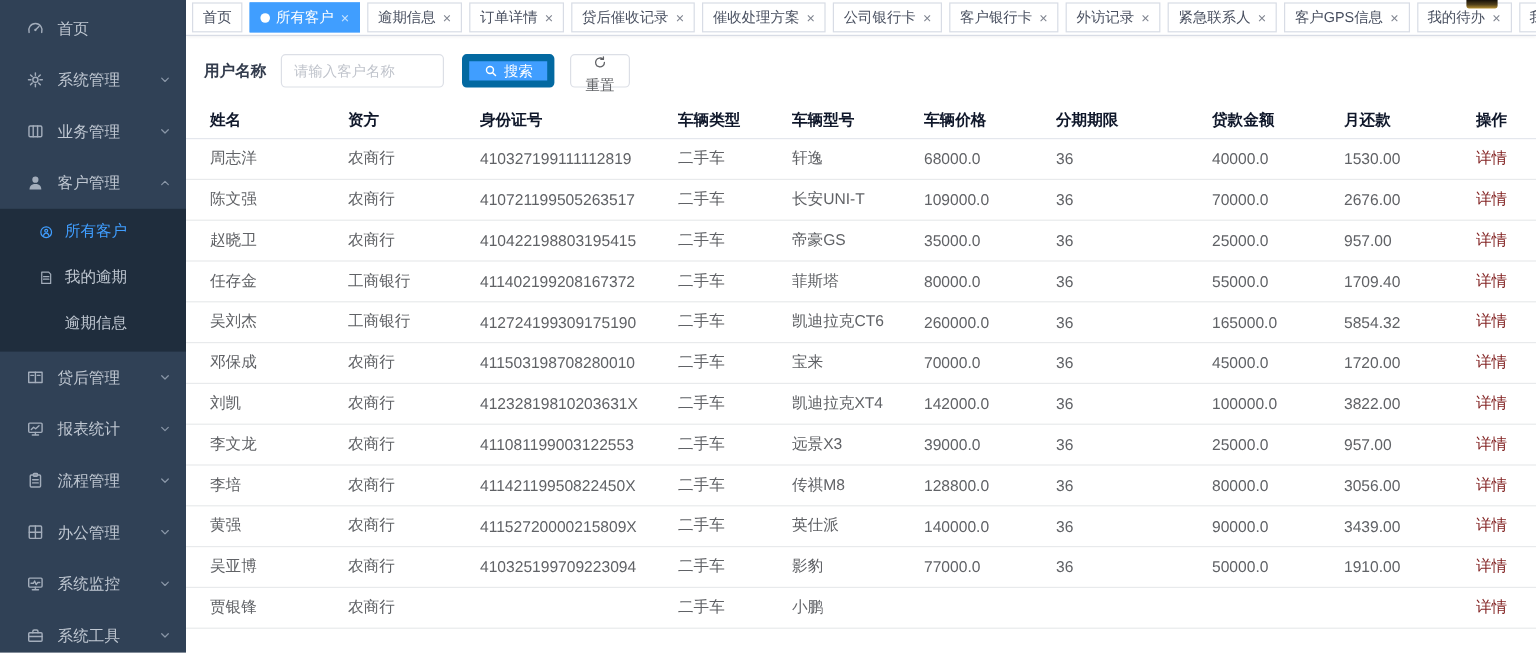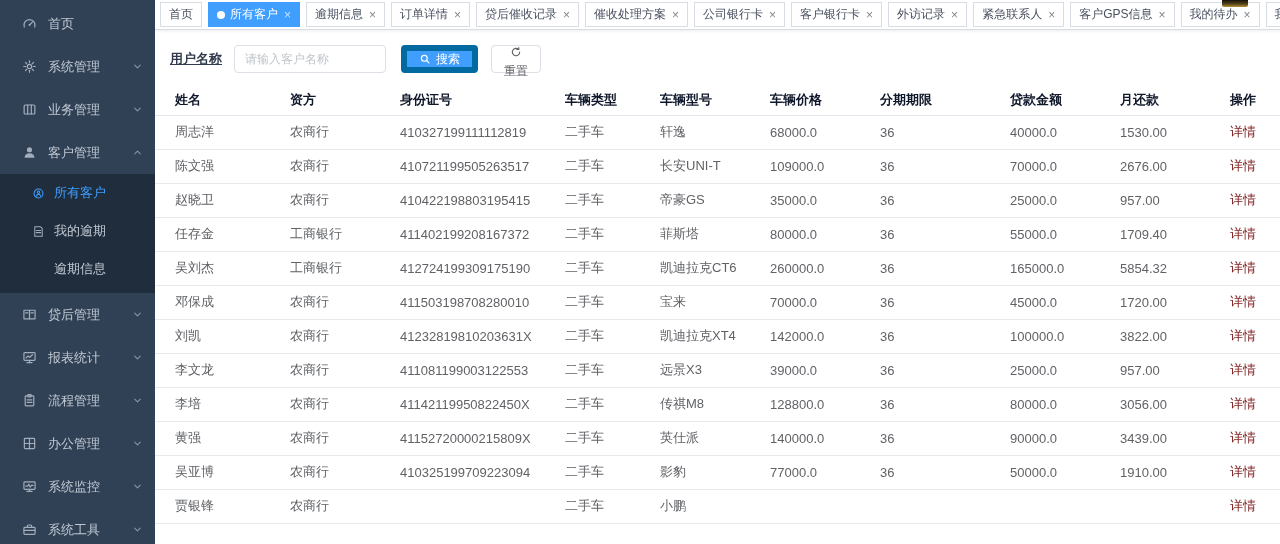--- a/index.html
+++ b/index.html
@@ -47,23 +47,23 @@
   .artifact {
     position:absolute; top:0; right:32px; width:26px; height:7px; z-index:3;
     background:linear-gradient(180deg,#161008 0%, #51401a 55%, #b59034 100%);
     border-radius:0 0 2px 2px;
   }
 
   .content { flex:1; background:#fff; overflow:hidden; }
 
   
   .search-bar { display:flex; align-items:center; margin-top:14px; height:30px; padding-left:15px; }
-  .search-label { font-size:13px; font-weight:700; color:#333c4d; margin-right:12px;text-decoration:underline; }
+  .search-label { font-size:13px; font-weight:700; color:#333c4d; margin-right:12px; }
   .search-input {
-    width:152px; height:28px; border:1px solid #dcdfe6; border-radius:4px;
+    width:136px; height:28px; border:1px solid #dcdfe6; border-radius:4px;
     padding:0 10px; font-size:12px; color:#606266; margin-right:15px; outline:none;
     font-family:inherit;
   }
   .search-input::placeholder { color:#c0c4cc; }
   .btn {
     height:28px; display:inline-flex; align-items:center; gap:5px;
     border-radius:4px; font-size:12px; padding:0 12px; cursor:pointer; font-family:inherit;
   }
   .btn .bicon { width:12px; height:12px; display:flex; }
   .btn-primary { background:#409eff; border:6px solid #0369a1; color:#fff; margin-right:13px; }

